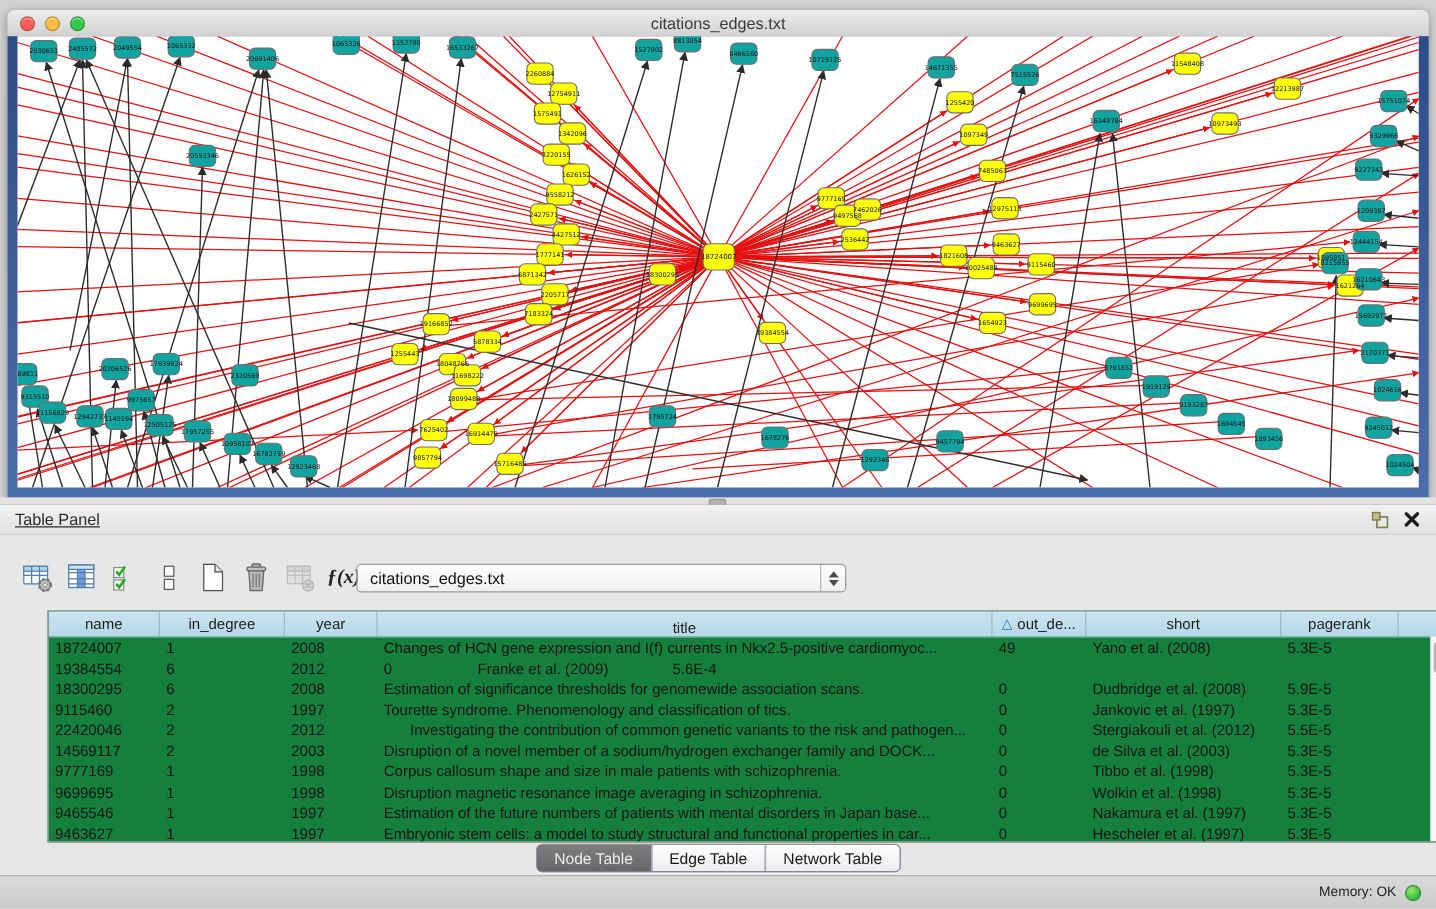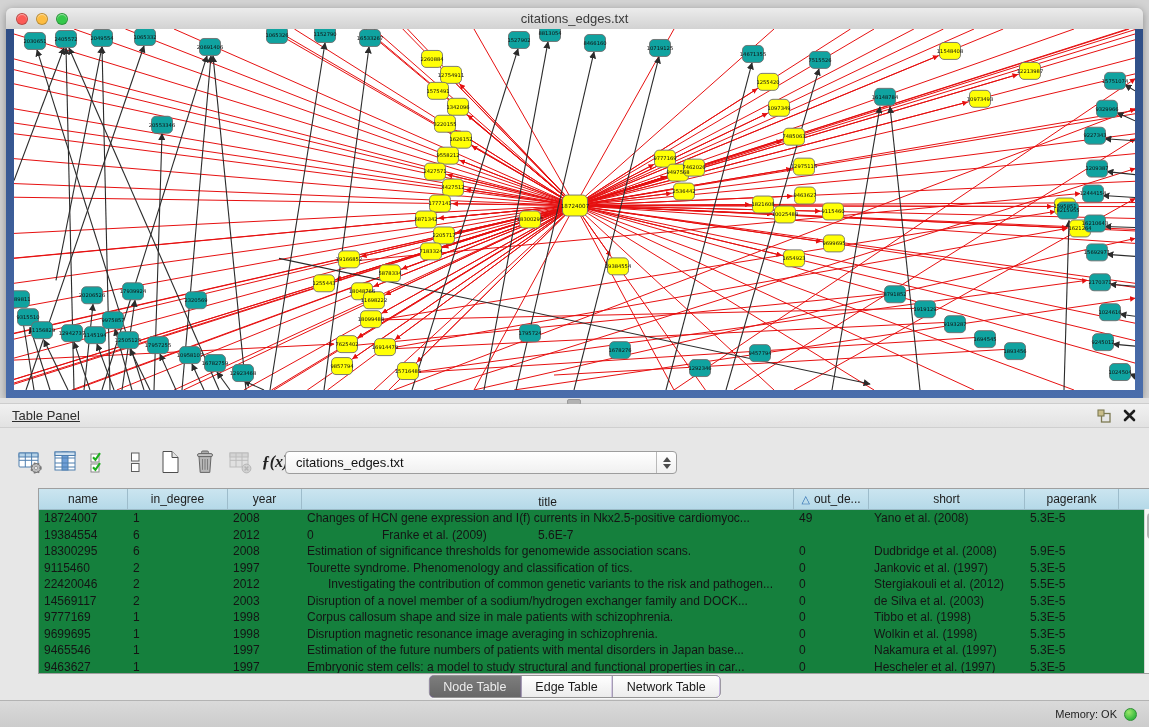--- a/index.html
+++ b/index.html
@@ -603,21 +603,21 @@
             <div class="td" style="width: 75px;">49</div>
             <div class="td" style="width: 156px;">Yano et al. (2008)</div>
             <div class="td" style="width: 94px;">5.3E-5</div>
           </div>
           <div class="tr">
             <div class="td" style="width: 89px;">19384554</div>
             <div class="td" style="width: 100px;">6</div>
             <div class="td" style="width: 74px;">2012</div>
             <div class="td" style="width: 75px;">0</div>
             <div class="td" style="width: 156px;">Franke et al. (2009)</div>
-            <div class="td" style="width: 94px;">5.6E-7</div>
+            <div class="td" style="width: 94px;">5.6E-4</div>
           </div>
           <div class="tr">
             <div class="td" style="width: 89px;">18300295</div>
             <div class="td" style="width: 100px;">6</div>
             <div class="td" style="width: 74px;">2008</div>
             <div class="td" style="width: 492px;">Estimation of significance thresholds for genomewide association scans.</div>
             <div class="td" style="width: 75px;">0</div>
             <div class="td" style="width: 156px;">Dudbridge et al. (2008)</div>
             <div class="td" style="width: 94px;">5.9E-5</div>
           </div>

